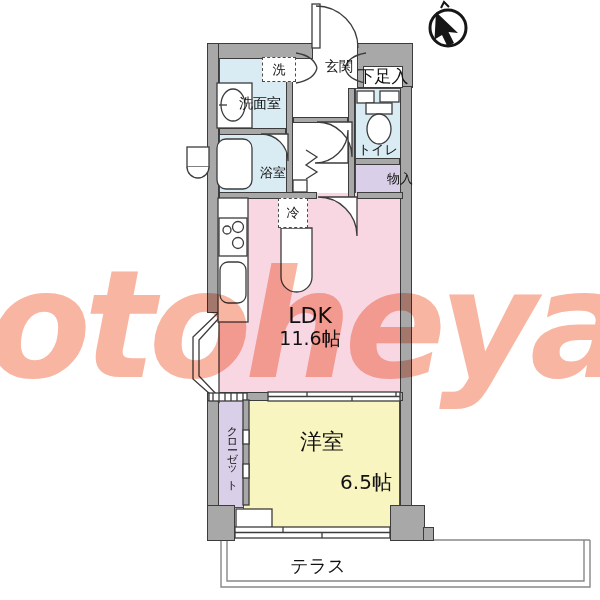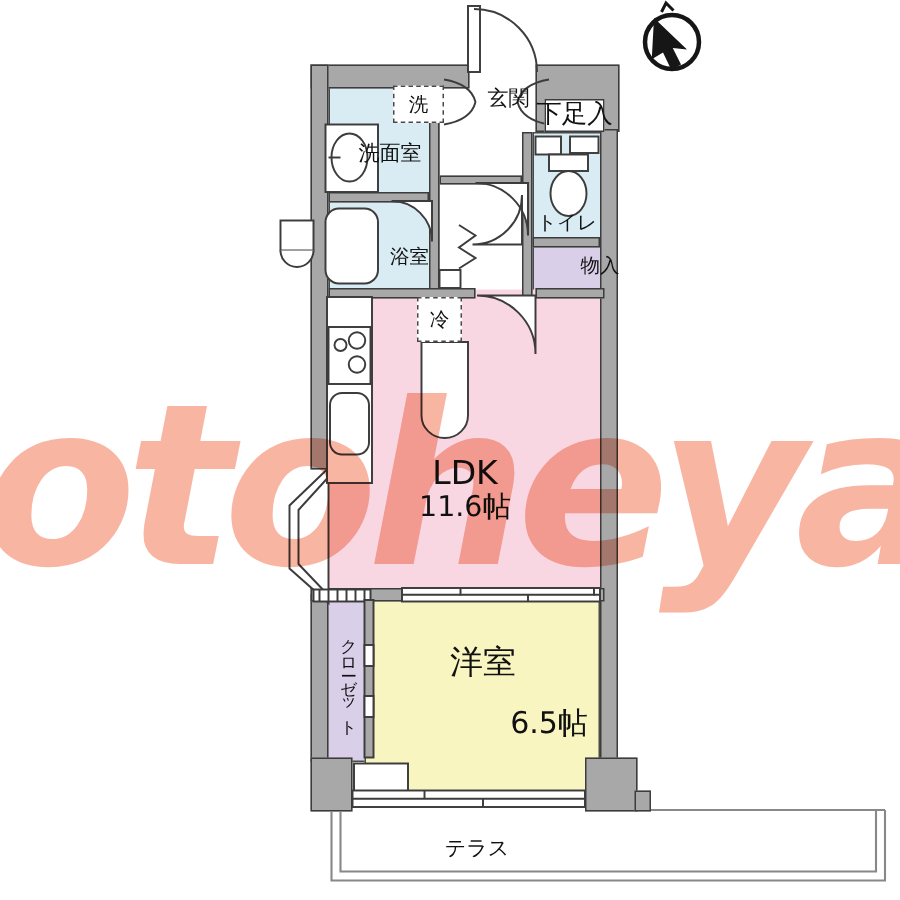--- a/index.html
+++ b/index.html
@@ -144,21 +144,21 @@
   <div class="lbl" style="left:383px;top:77px;font-size:17px;z-index:31;">下足入</div>
   <div class="lbl" style="left:260px;top:103px;font-size:14px;">洗面室</div>
   <div class="lbl" style="left:273px;top:173px;font-size:13px;">浴室</div>
   <div class="lbl" style="left:378px;top:150px;font-size:13px;">トイレ</div>
   <div class="lbl" style="left:400px;top:179px;font-size:13px;">物入</div>
   <div class="lbl" style="left:310px;top:316px;font-size:22px;text-align:right;">LDK</div>
   <div class="lbl" style="left:310px;top:339px;font-size:19px;">11.6帖</div>
   <div class="lbl-v" style="left:231px;top:452px;font-size:11px;">クローゼット</div>
   <div class="lbl" style="left:322px;top:442px;font-size:22px;">洋室</div>
   <div class="lbl" style="left:322px;top:482px;font-size:20px;margin-left:44px;">6.5帖</div>
-  <div class="lbl" style="left:318px;top:566px;font-size:14px;text-align:center;">テラス</div>
+  <div class="lbl" style="left:318px;top:566px;font-size:18px;text-align:center;">テラス</div>
 
   <svg class="north" width="60" height="56" viewBox="0 0 60 56">
     <path d="M19,8 L22,2 L27,7" fill="none" stroke="#161616" stroke-width="2"></path>
     <circle cx="26" cy="28" r="18" fill="#ffffff" stroke="#161616" stroke-width="3"></circle>
     <polygon points="14,12 36,33 26.5,32 32,43 25.5,46.5 20,35 12.5,39.5" fill="#161616"></polygon>
   </svg>
 
   <div class="watermark">otoheya</div>
 </div>
 

